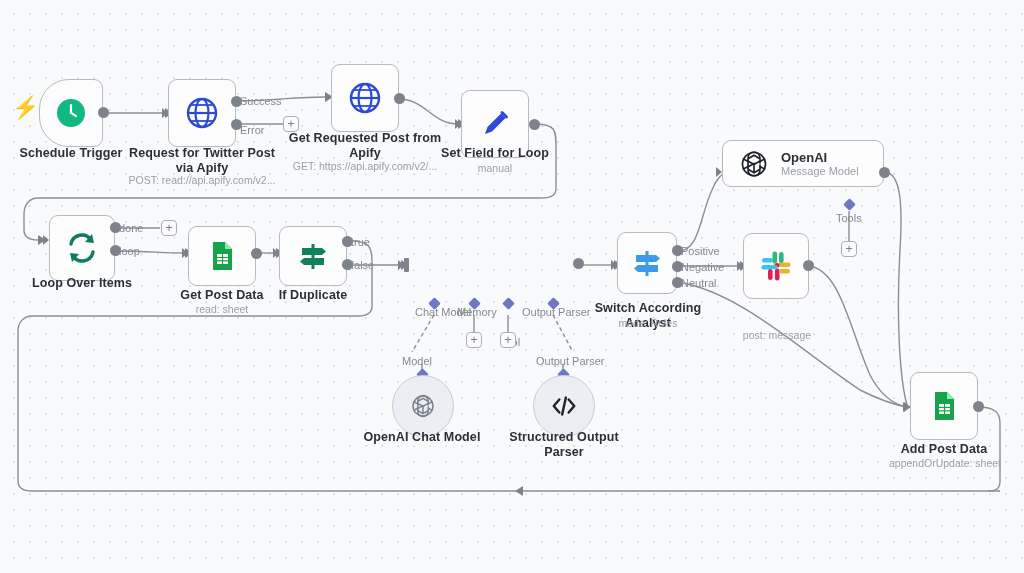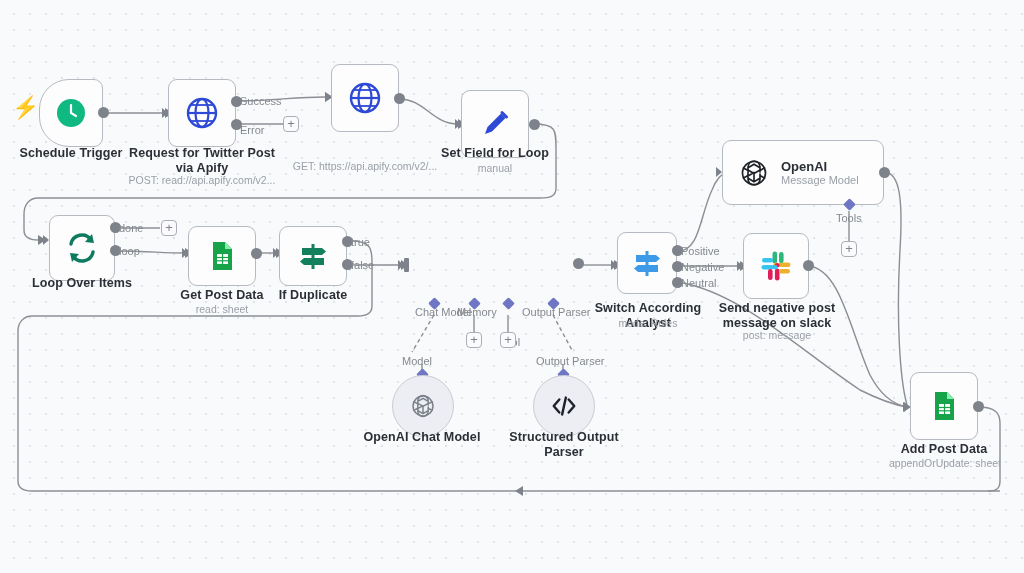--- a/index.html
+++ b/index.html
@@ -187,20 +187,21 @@
   <div class="node" style="left:331px;top:64px;width:68px;height:68px;">
     <svg class="icon" width="36" height="36" viewBox="0 0 36 36">
       <circle cx="18" cy="18" r="14" fill="none" stroke="#2d49d6" stroke-width="2.4"></circle>
       <ellipse cx="18" cy="18" rx="6.5" ry="14" fill="none" stroke="#2d49d6" stroke-width="2.2"></ellipse>
       <line x1="4" y1="18" x2="32" y2="18" stroke="#2d49d6" stroke-width="2.2"></line>
       <line x1="6.5" y1="10" x2="29.5" y2="10" stroke="#2d49d6" stroke-width="1.8"></line>
       <line x1="6.5" y1="26" x2="29.5" y2="26" stroke="#2d49d6" stroke-width="1.8"></line>
     </svg>
   </div>
   <div class="port-out" style="left:394px;top:93px;"></div>
+  <div class="label" style="left:288px;top:131px;width:154px;">Get Requested Post from Apify</div>
   <div class="sublabel" style="left:285px;top:160px;width:160px;">GET: https://api.apify.com/v2/...</div>
 
   <div class="port-in" style="left:461px;top:117px;"></div>
   <div class="node" style="left:461px;top:90px;width:68px;height:68px;">
     <svg class="icon" width="34" height="34" viewBox="0 0 34 34">
       <path d="M7 27 L9.5 20 L23 6.5 L27.5 11 L14 24.5 Z" fill="#2d49d6"></path>
       <path d="M24 5.5 L28.5 10" stroke="#2d49d6" stroke-width="3" stroke-linecap="round"></path>
     </svg>
   </div>
   <div class="port-out" style="left:529px;top:119px;"></div>
@@ -277,21 +278,21 @@
   <div class="port-out" style="left:672px;top:245px;"></div>
   <span class="port-name" style="left:681px;top:245px;">Positive</span>
   <div class="port-out" style="left:672px;top:261px;"></div>
   <span class="port-name" style="left:681px;top:261px;">Negative</span>
   <div class="port-out" style="left:672px;top:277px;"></div>
   <span class="port-name" style="left:681px;top:277px;">Neutral</span>
   <div class="label" style="left:578px;top:301px;width:140px;">Switch According Analyst</div>
   <div class="sublabel" style="left:578px;top:317px;width:140px;">mode: Rules</div>
 
   <div class="port-in" style="left:722px;top:165px;"></div>
-  <div class="node wide" style="left:722px;top:140px;width:162px;height:65px;padding-left:16px;">
+  <div class="node wide" style="left:722px;top:140px;width:162px;height:47px;padding-left:16px;">
     <svg class="icon" width="30" height="30" viewBox="0 0 30 30" style="flex:0 0 auto;margin-right:12px;">
       <path d="M15 3 A6 6 0 0 1 21 9 L21 14 M15 3 A6 6 0 0 0 9 9 L9 21 A6 6 0 0 0 15 27 A6 6 0 0 0 21 21 L21 16 M9 12 L15 15.5 L21 12 M9 18 L15 14.5 M15 15.5 L15 22 M9.5 9.5 L15 6.2 L20.5 9.5 M9.5 20.5 L15 23.8 L20.5 20.5 M4.5 10 L9 12.5 M25.5 10 L21 12.5 M4.5 20 L9 17.5 M25.5 20 L21 17.5" fill="none" stroke="#1f2329" stroke-width="1.7" stroke-linecap="round" stroke-linejoin="round"></path>
       <circle cx="15" cy="15" r="11.5" fill="none" stroke="#1f2329" stroke-width="1.7"></circle>
     </svg>
     <div style="display:flex;flex-direction:column;align-items:flex-start;">
       <span class="inner-title">OpenAI</span>
       <span class="inner-sub">Message Model</span>
     </div>
   </div>
   <div class="port-out" style="left:879px;top:167px;"></div>
@@ -310,21 +311,20 @@
       <rect x="15.9" y="14.0" width="4.6" height="4.6" rx="2.3" fill="#e01e5a"></rect>
       <rect x="2.5" y="15.9" width="12" height="4.6" rx="2.3" fill="#36c5f0"></rect>
       <rect x="14.0" y="15.9" width="4.6" height="4.6" rx="2.3" fill="#36c5f0"></rect>
       <rect x="20.0" y="3.0" width="4.6" height="11" rx="2.3" fill="#2eb67d"></rect>
       <rect x="9.0" y="20.0" width="4.6" height="11" rx="2.3" fill="#e01e5a"></rect>
       <rect x="3.0" y="9.0" width="11" height="4.6" rx="2.3" fill="#36c5f0"></rect>
       <rect x="20.0" y="20.0" width="11" height="4.6" rx="2.3" fill="#ecb22e"></rect>
     </svg>
   </div>
   <div class="port-out" style="left:803px;top:260px;"></div>
-  <div class="label" style="left:708px;top:301px;width:138px;">Send negative post message on slack</div>
   <div class="sublabel" style="left:708px;top:329px;width:138px;">post: message</div>
 
   <span class="port-name" style="left:402px;top:355px;">Model</span>
   <div class="diamond" style="left:418px;top:370px;"></div>
   <div class="circle-node" style="left:392px;top:375px;">
     <svg class="icon" width="26" height="26" viewBox="0 0 30 30">
       <path d="M15 3 A6 6 0 0 1 21 9 L21 14 M15 3 A6 6 0 0 0 9 9 L9 21 A6 6 0 0 0 15 27 A6 6 0 0 0 21 21 L21 16 M9 12 L15 15.5 L21 12 M9 18 L15 14.5 M15 15.5 L15 22 M9.5 9.5 L15 6.2 L20.5 9.5 M9.5 20.5 L15 23.8 L20.5 20.5 M4.5 10 L9 12.5 M25.5 10 L21 12.5 M4.5 20 L9 17.5 M25.5 20 L21 17.5" fill="none" stroke="#7b818a" stroke-width="1.7" stroke-linecap="round" stroke-linejoin="round"></path>
       <circle cx="15" cy="15" r="11.5" fill="none" stroke="#7b818a" stroke-width="1.7"></circle>
     </svg>
   </div>

